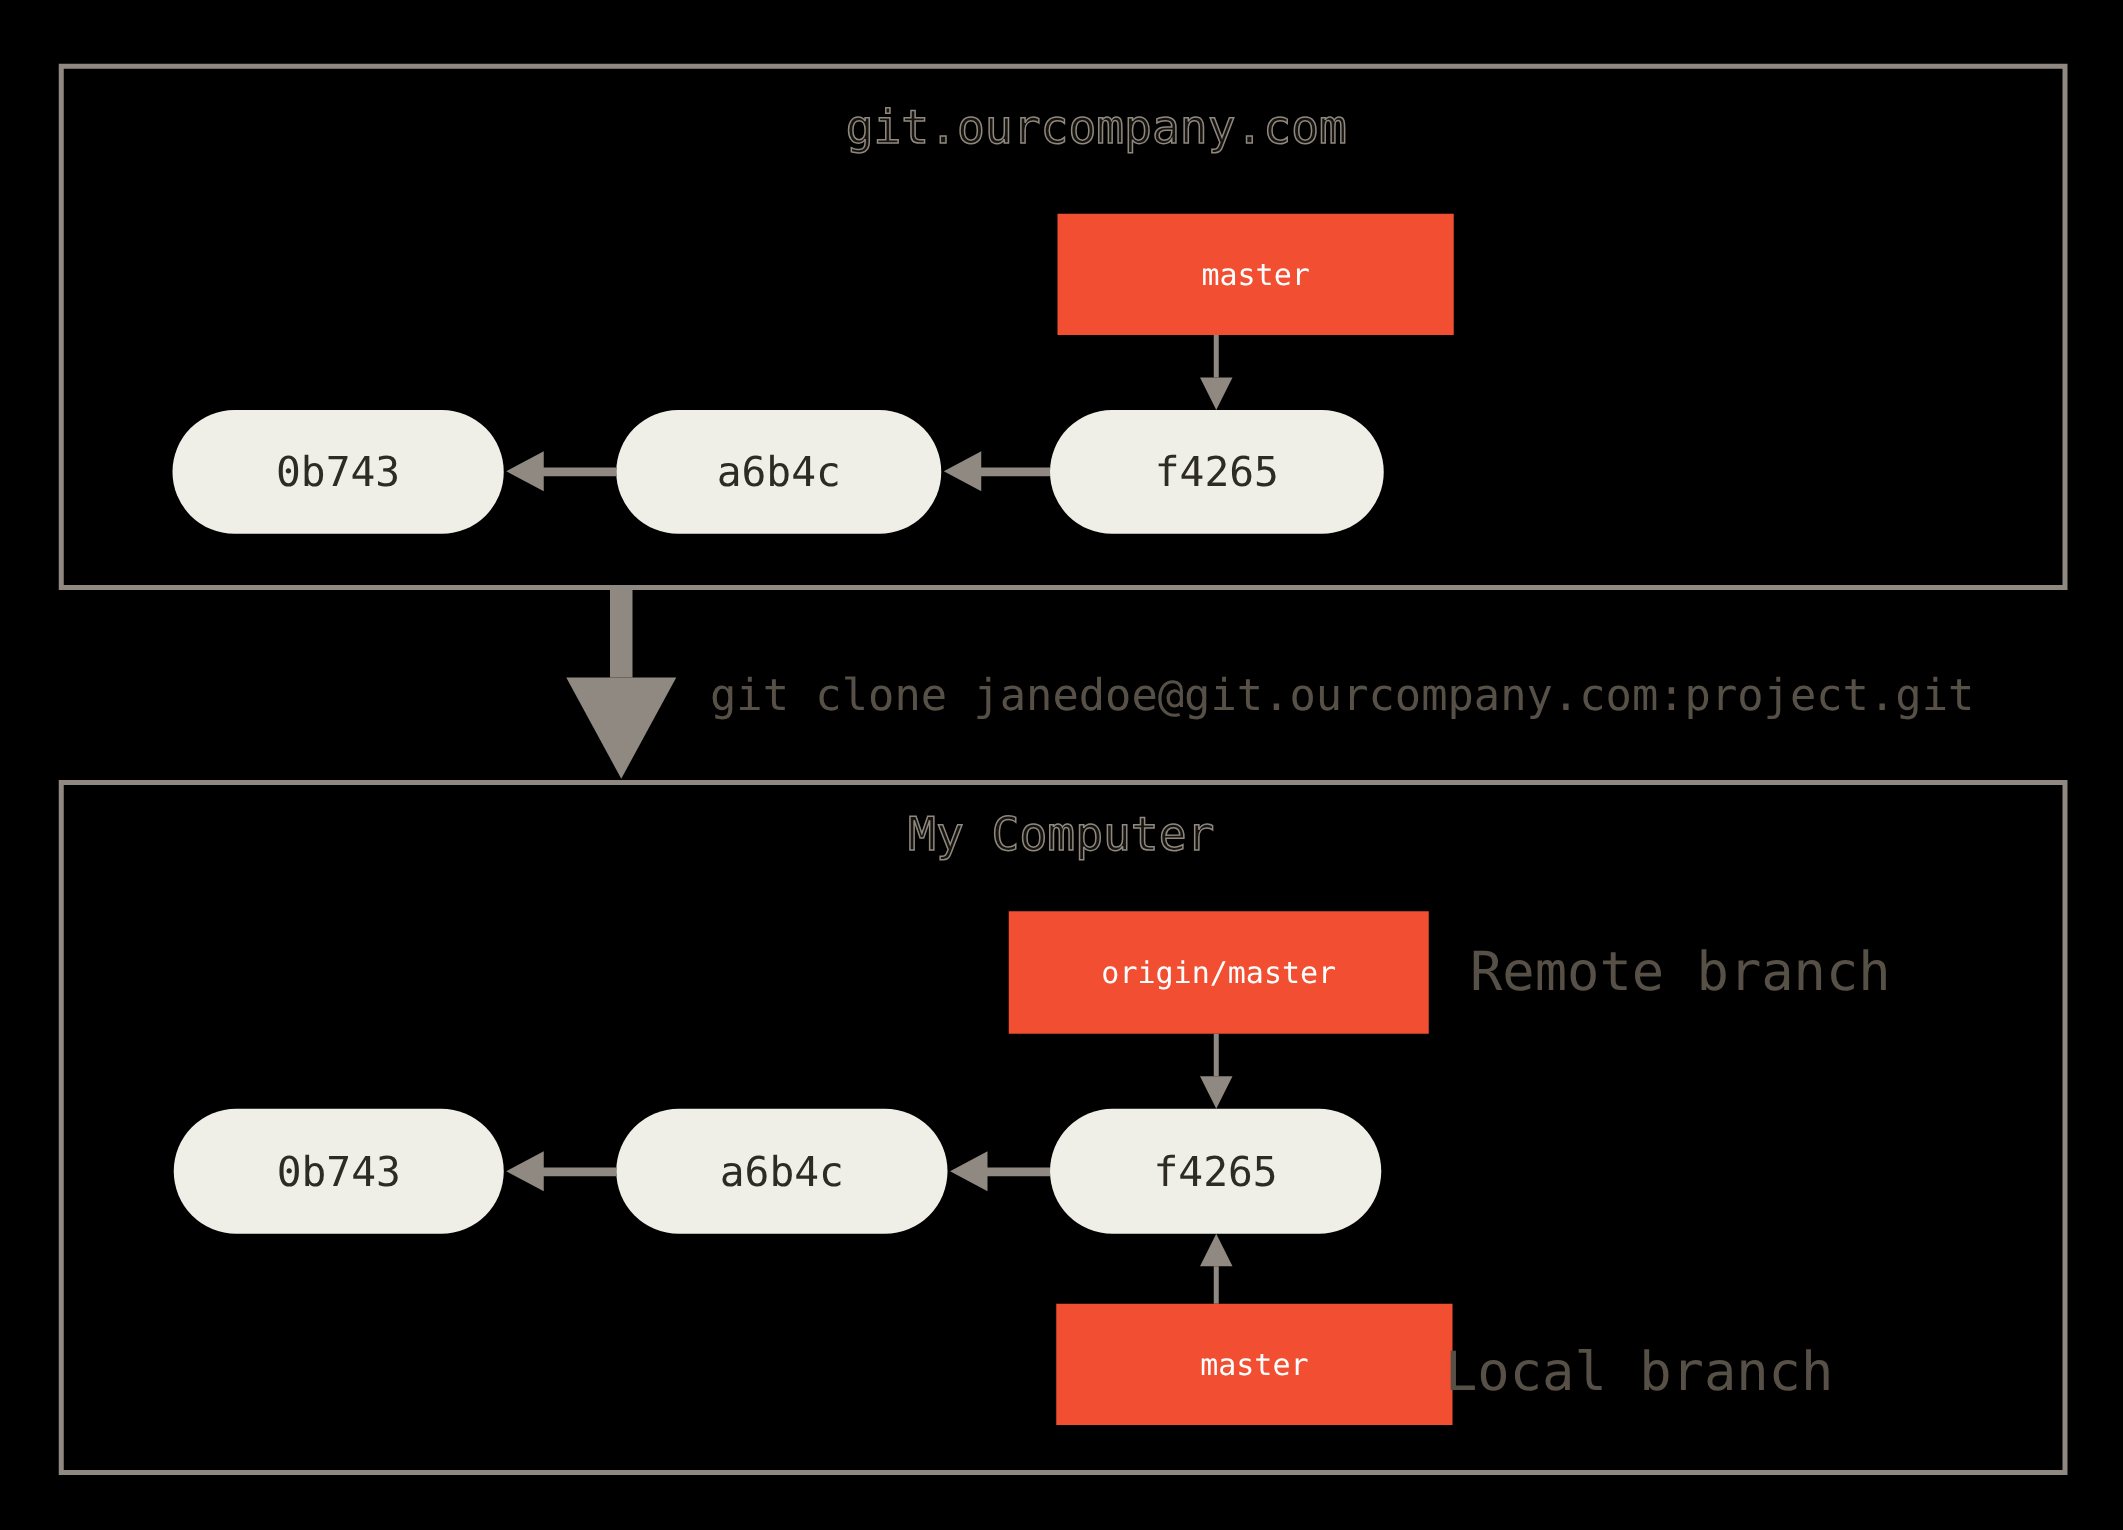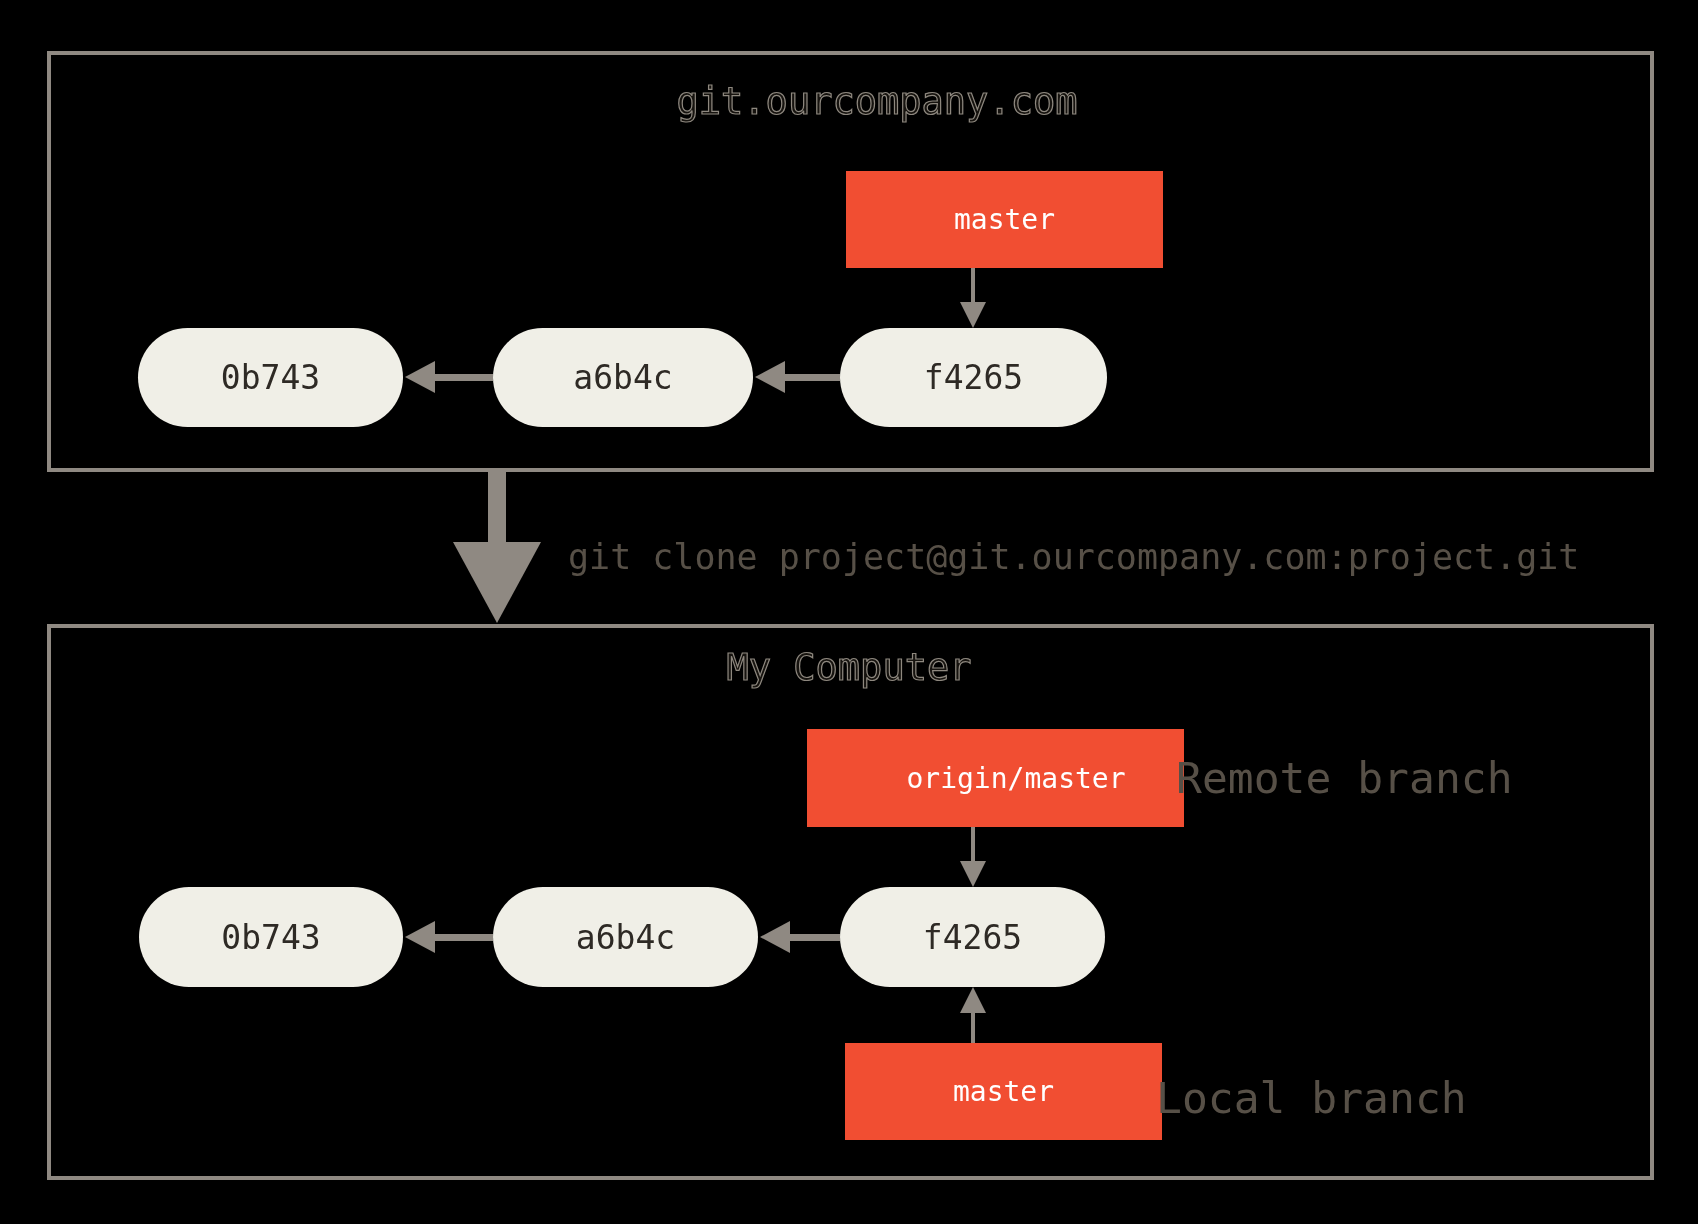--- a/index.html
+++ b/index.html
@@ -21,21 +21,21 @@
     position:absolute;left:0;width:1698px;text-align:center;
     font-size:37px;line-height:37px;
     color:var(--title-outline);
     -webkit-text-fill-color:#16130f;
     -webkit-text-stroke:1.2px var(--title-outline);
     letter-spacing:0;
   }
   .branch-box{
     position:absolute;background:var(--red);
     display:flex;align-items:center;justify-content:center;
-    color:#ffffff;font-size:28px;
+    color:#ffffff;font-size:24px;
   }
   .pill{
     position:absolute;background:var(--pill);border-radius:50px;
     display:flex;align-items:center;justify-content:center;
     color:var(--pill-text);font-size:33px;
   }
   .shaft{position:absolute;background:var(--line);}
   .tri{position:absolute;width:0;height:0;}
   .tri-down{border-left:13px solid transparent;border-right:13px solid transparent;border-top:26px solid var(--line);}
   .tri-up{border-left:13px solid transparent;border-right:13px solid transparent;border-bottom:26px solid var(--line);}
@@ -68,26 +68,26 @@
     <span>f4265</span>
   </div>
 
   <div class="tri tri-left" style="left:405px;top:361px;"></div>
   <div class="shaft" style="left:430px;top:374px;width:63px;height:7px;"></div>
   <div class="tri tri-left" style="left:755px;top:361px;"></div>
   <div class="shaft" style="left:780px;top:374px;width:60px;height:7px;"></div>
 
   <div class="shaft" style="left:488px;top:472px;width:18px;height:70px;"></div>
   <div class="tri tri-down-big" style="left:453px;top:542px;"></div>
-  <div class="clone-label">git clone project@git.ourcompany.com:project.git</div>
+  <div class="clone-label">git clone janedoe@git.ourcompany.com:project.git</div>
 
   <div class="repo-box" style="left:47px;top:624px;width:1607px;height:556px;"></div>
   <div class="box-title" style="top:649px;">My Computer</div>
 
-  <div class="branch-box" style="left:807px;top:729px;width:336px;height:98px;padding-left:41px;">
+  <div class="branch-box" style="left:807px;top:729px;width:336px;height:98px;">
     <span>origin/master</span>
   </div>
   <div class="side-label" style="left:1176px;top:760px;">Remote branch</div>
   <div class="shaft" style="left:971px;top:827px;width:4px;height:34px;"></div>
   <div class="tri tri-down" style="left:960px;top:861px;"></div>
 
   <div class="pill" style="left:139px;top:887px;width:264px;height:100px;">
     <span>0b743</span>
   </div>
   <div class="pill" style="left:493px;top:887px;width:265px;height:100px;">

